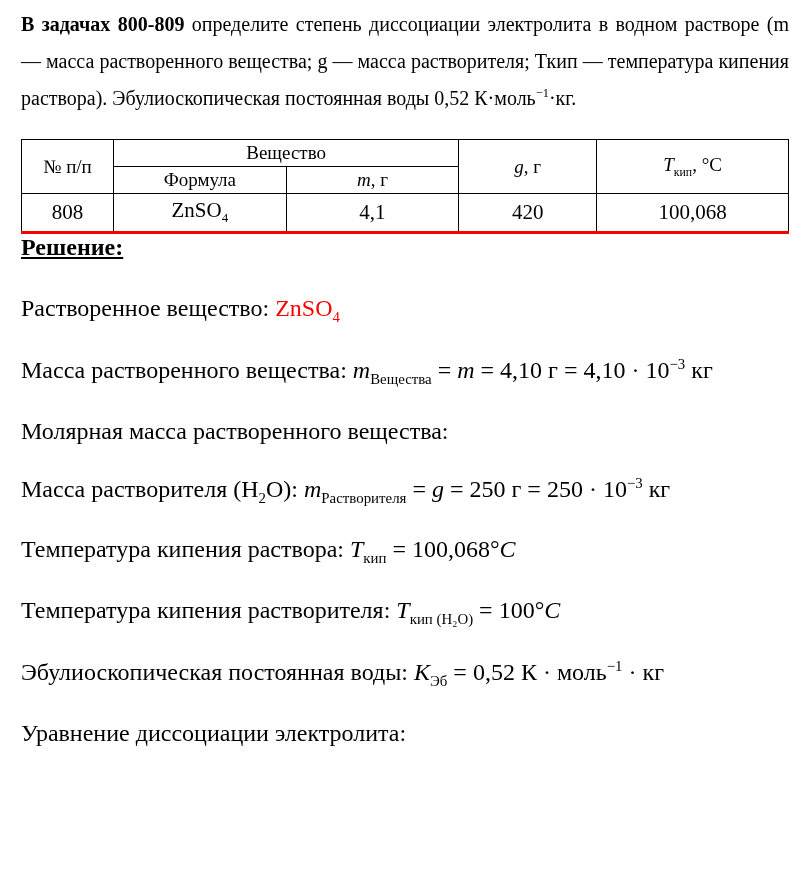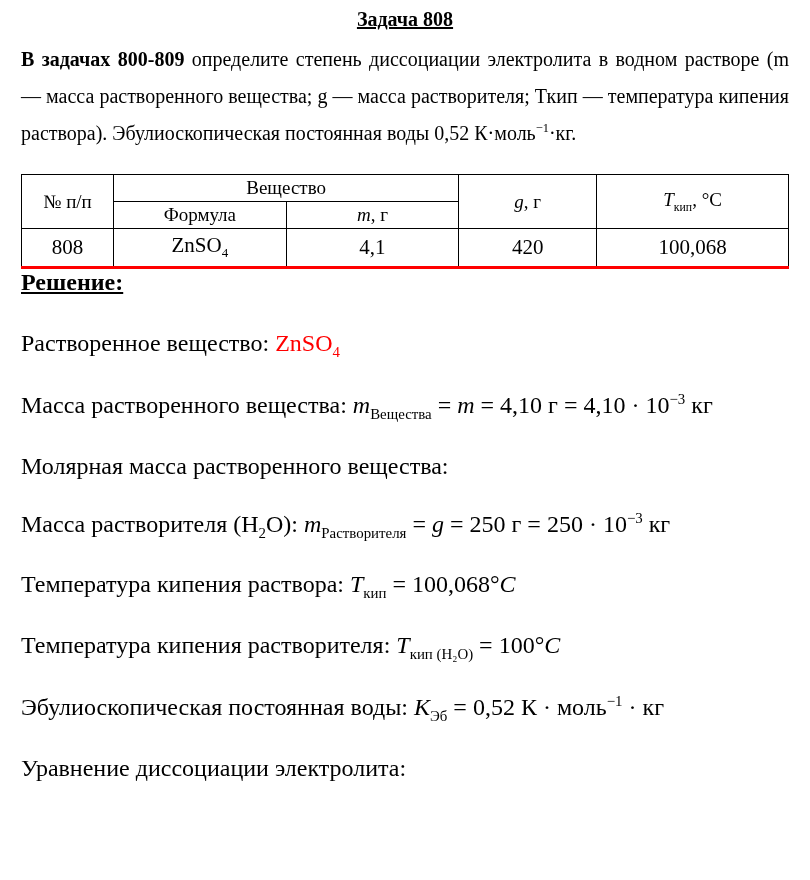--- a/index.html
+++ b/index.html
@@ -67,21 +67,20 @@
   .frac-top { position:relative; top:-0.5em; font-size:0.85em; }
   .frac-slash { font-size:1.8em; position:relative; top:0.12em; margin:0 -3px; font-style:normal; }
   .frac-bottom { position:relative; top:0.33em; font-size:0.85em; }
   .sub-it { }
 </style>
 </head>
 <body>
 
 <div class="page">
 
-  <div class="title">Задача 808</div>
 
   <p class="intro"><b>В задачах 800-809</b><span> определите степень диссоциации электролита в водном растворе (m — масса растворенного вещества; g — масса растворителя; Ткип — температура кипения раствора). Эбулиоскопическая постоянная воды 0,52 К·моль</span><sup>−1</sup><span>·кг.</span></p>
 
   <table class="data-table">
     <tbody>
       <tr>
         <td rowspan="2" class="w-num">№ п/п</td>
         <td colspan="2">Вещество</td>
         <td rowspan="2" class="w-solvent"><i>g</i><span>, г</span></td>
         <td rowspan="2" class="w-temp"><i>T</i><sub>кип</sub><span>, °С</span></td>

